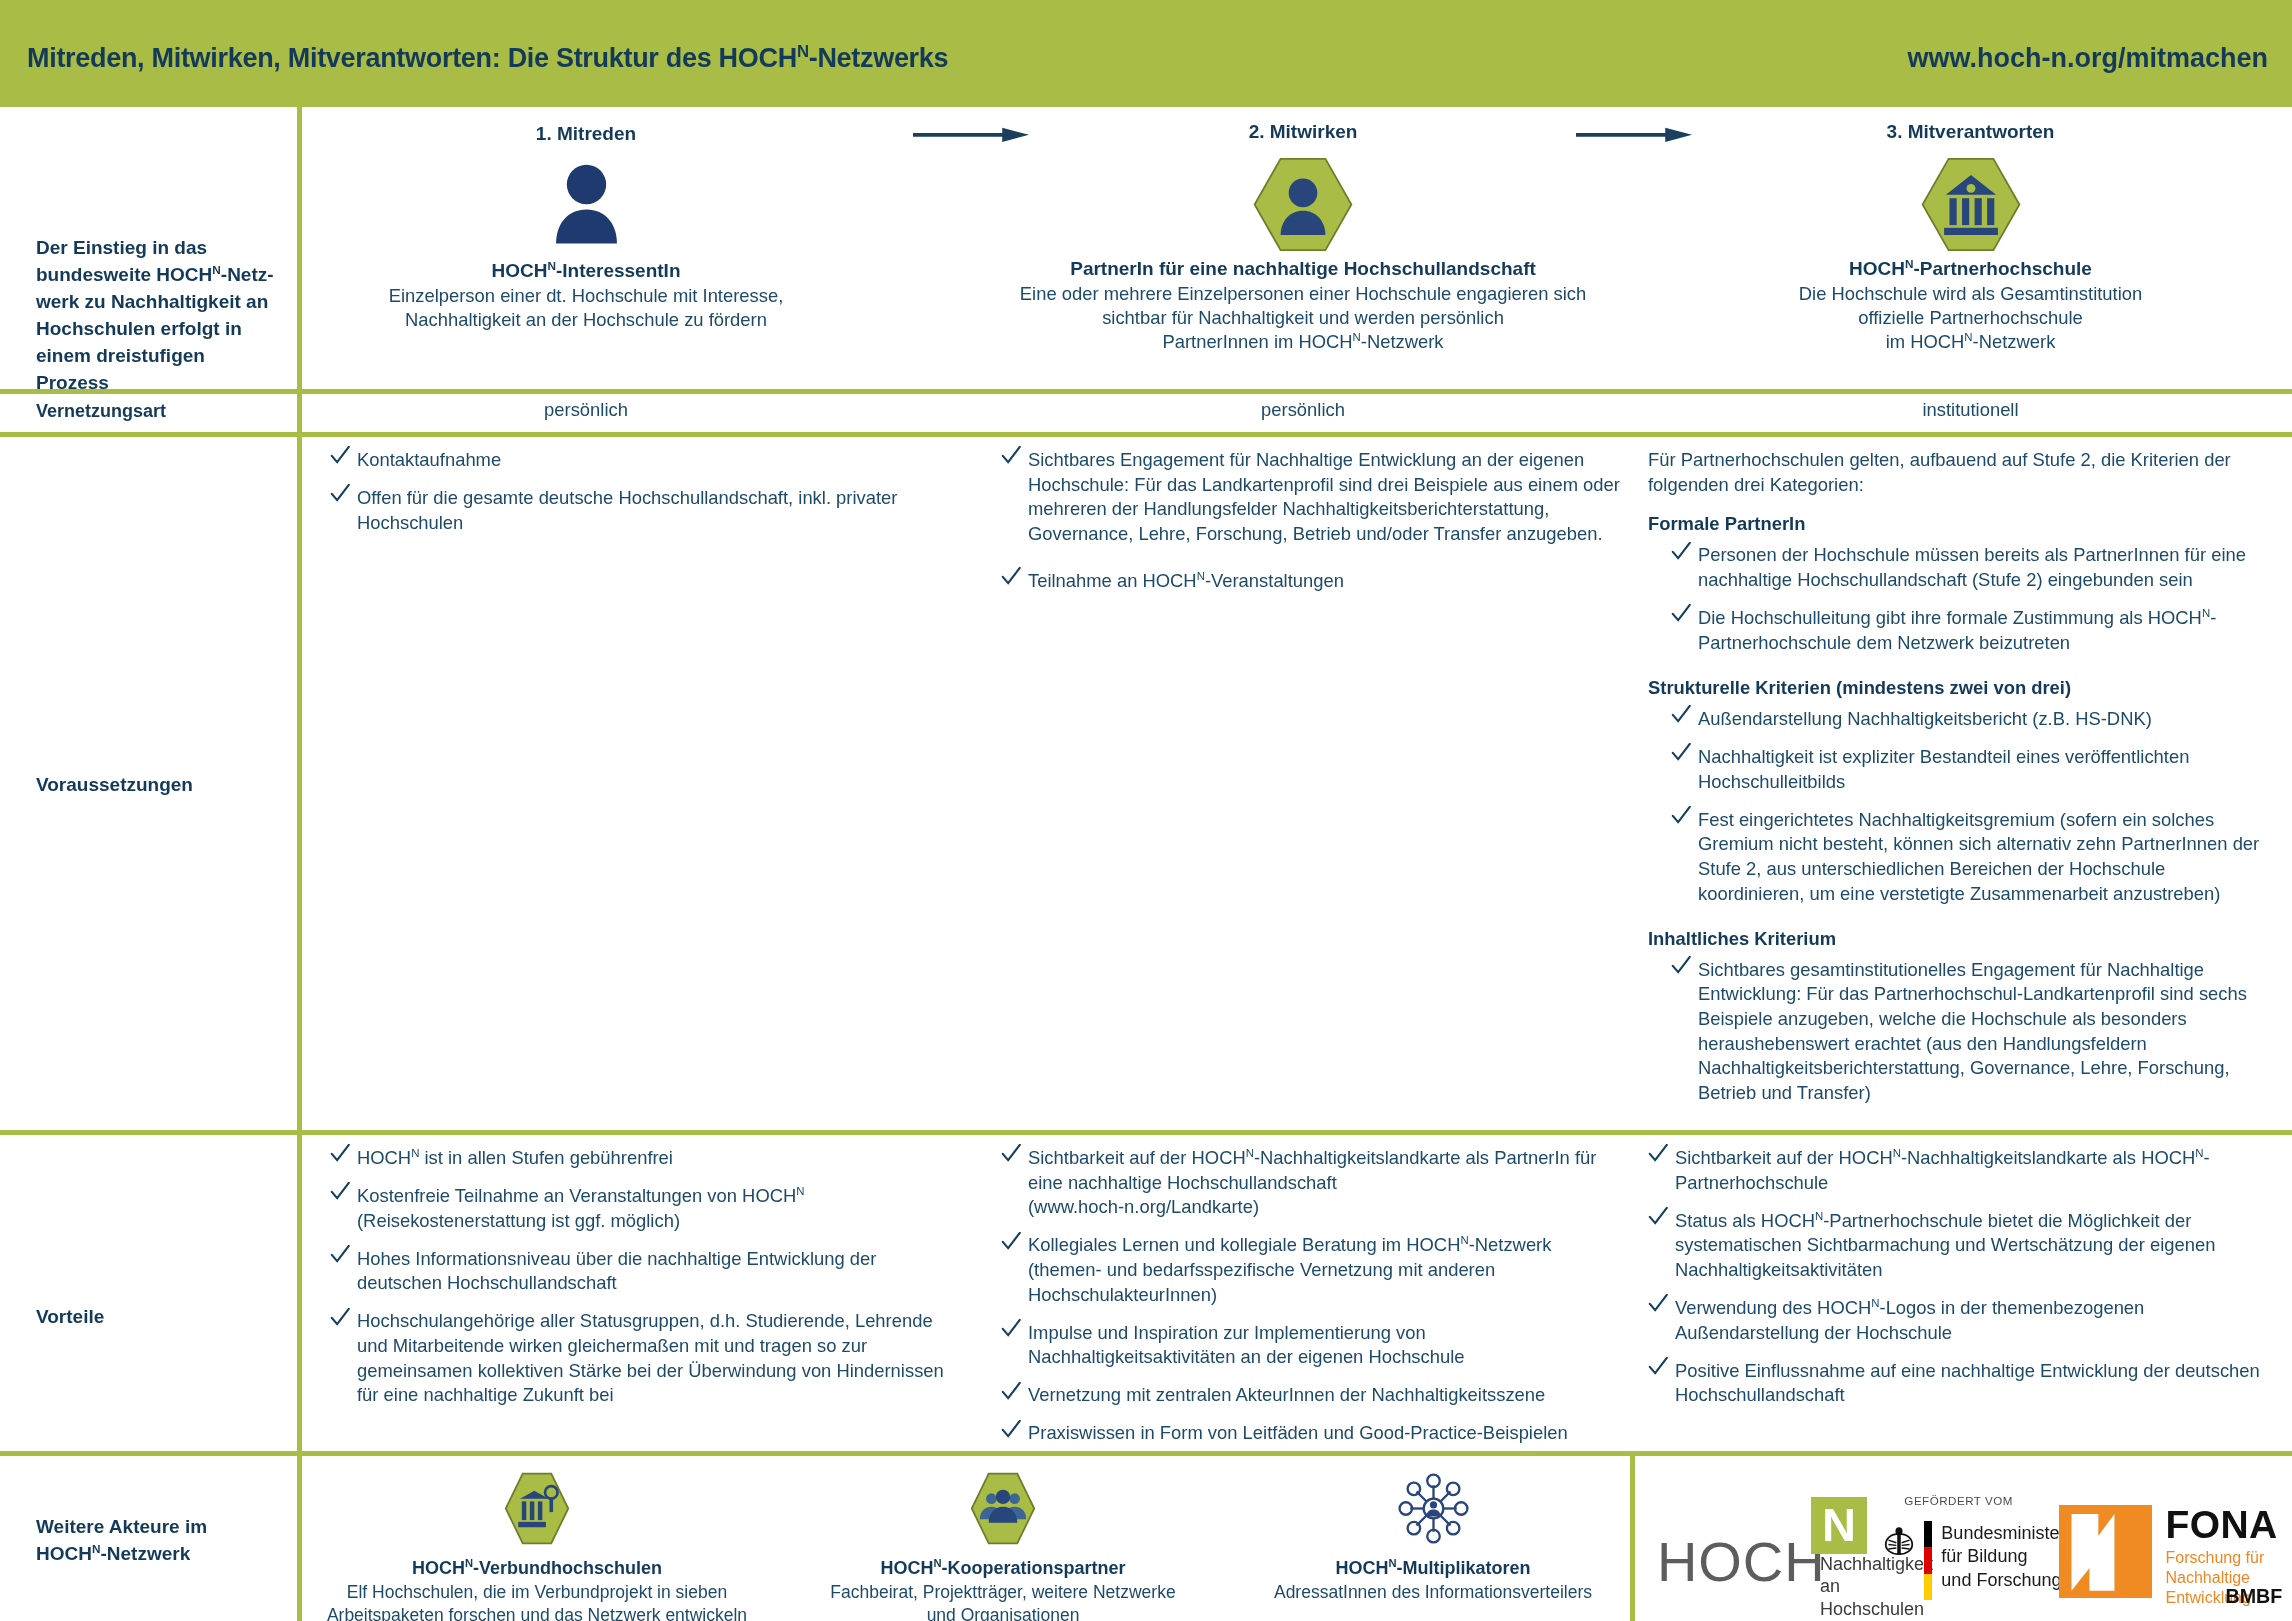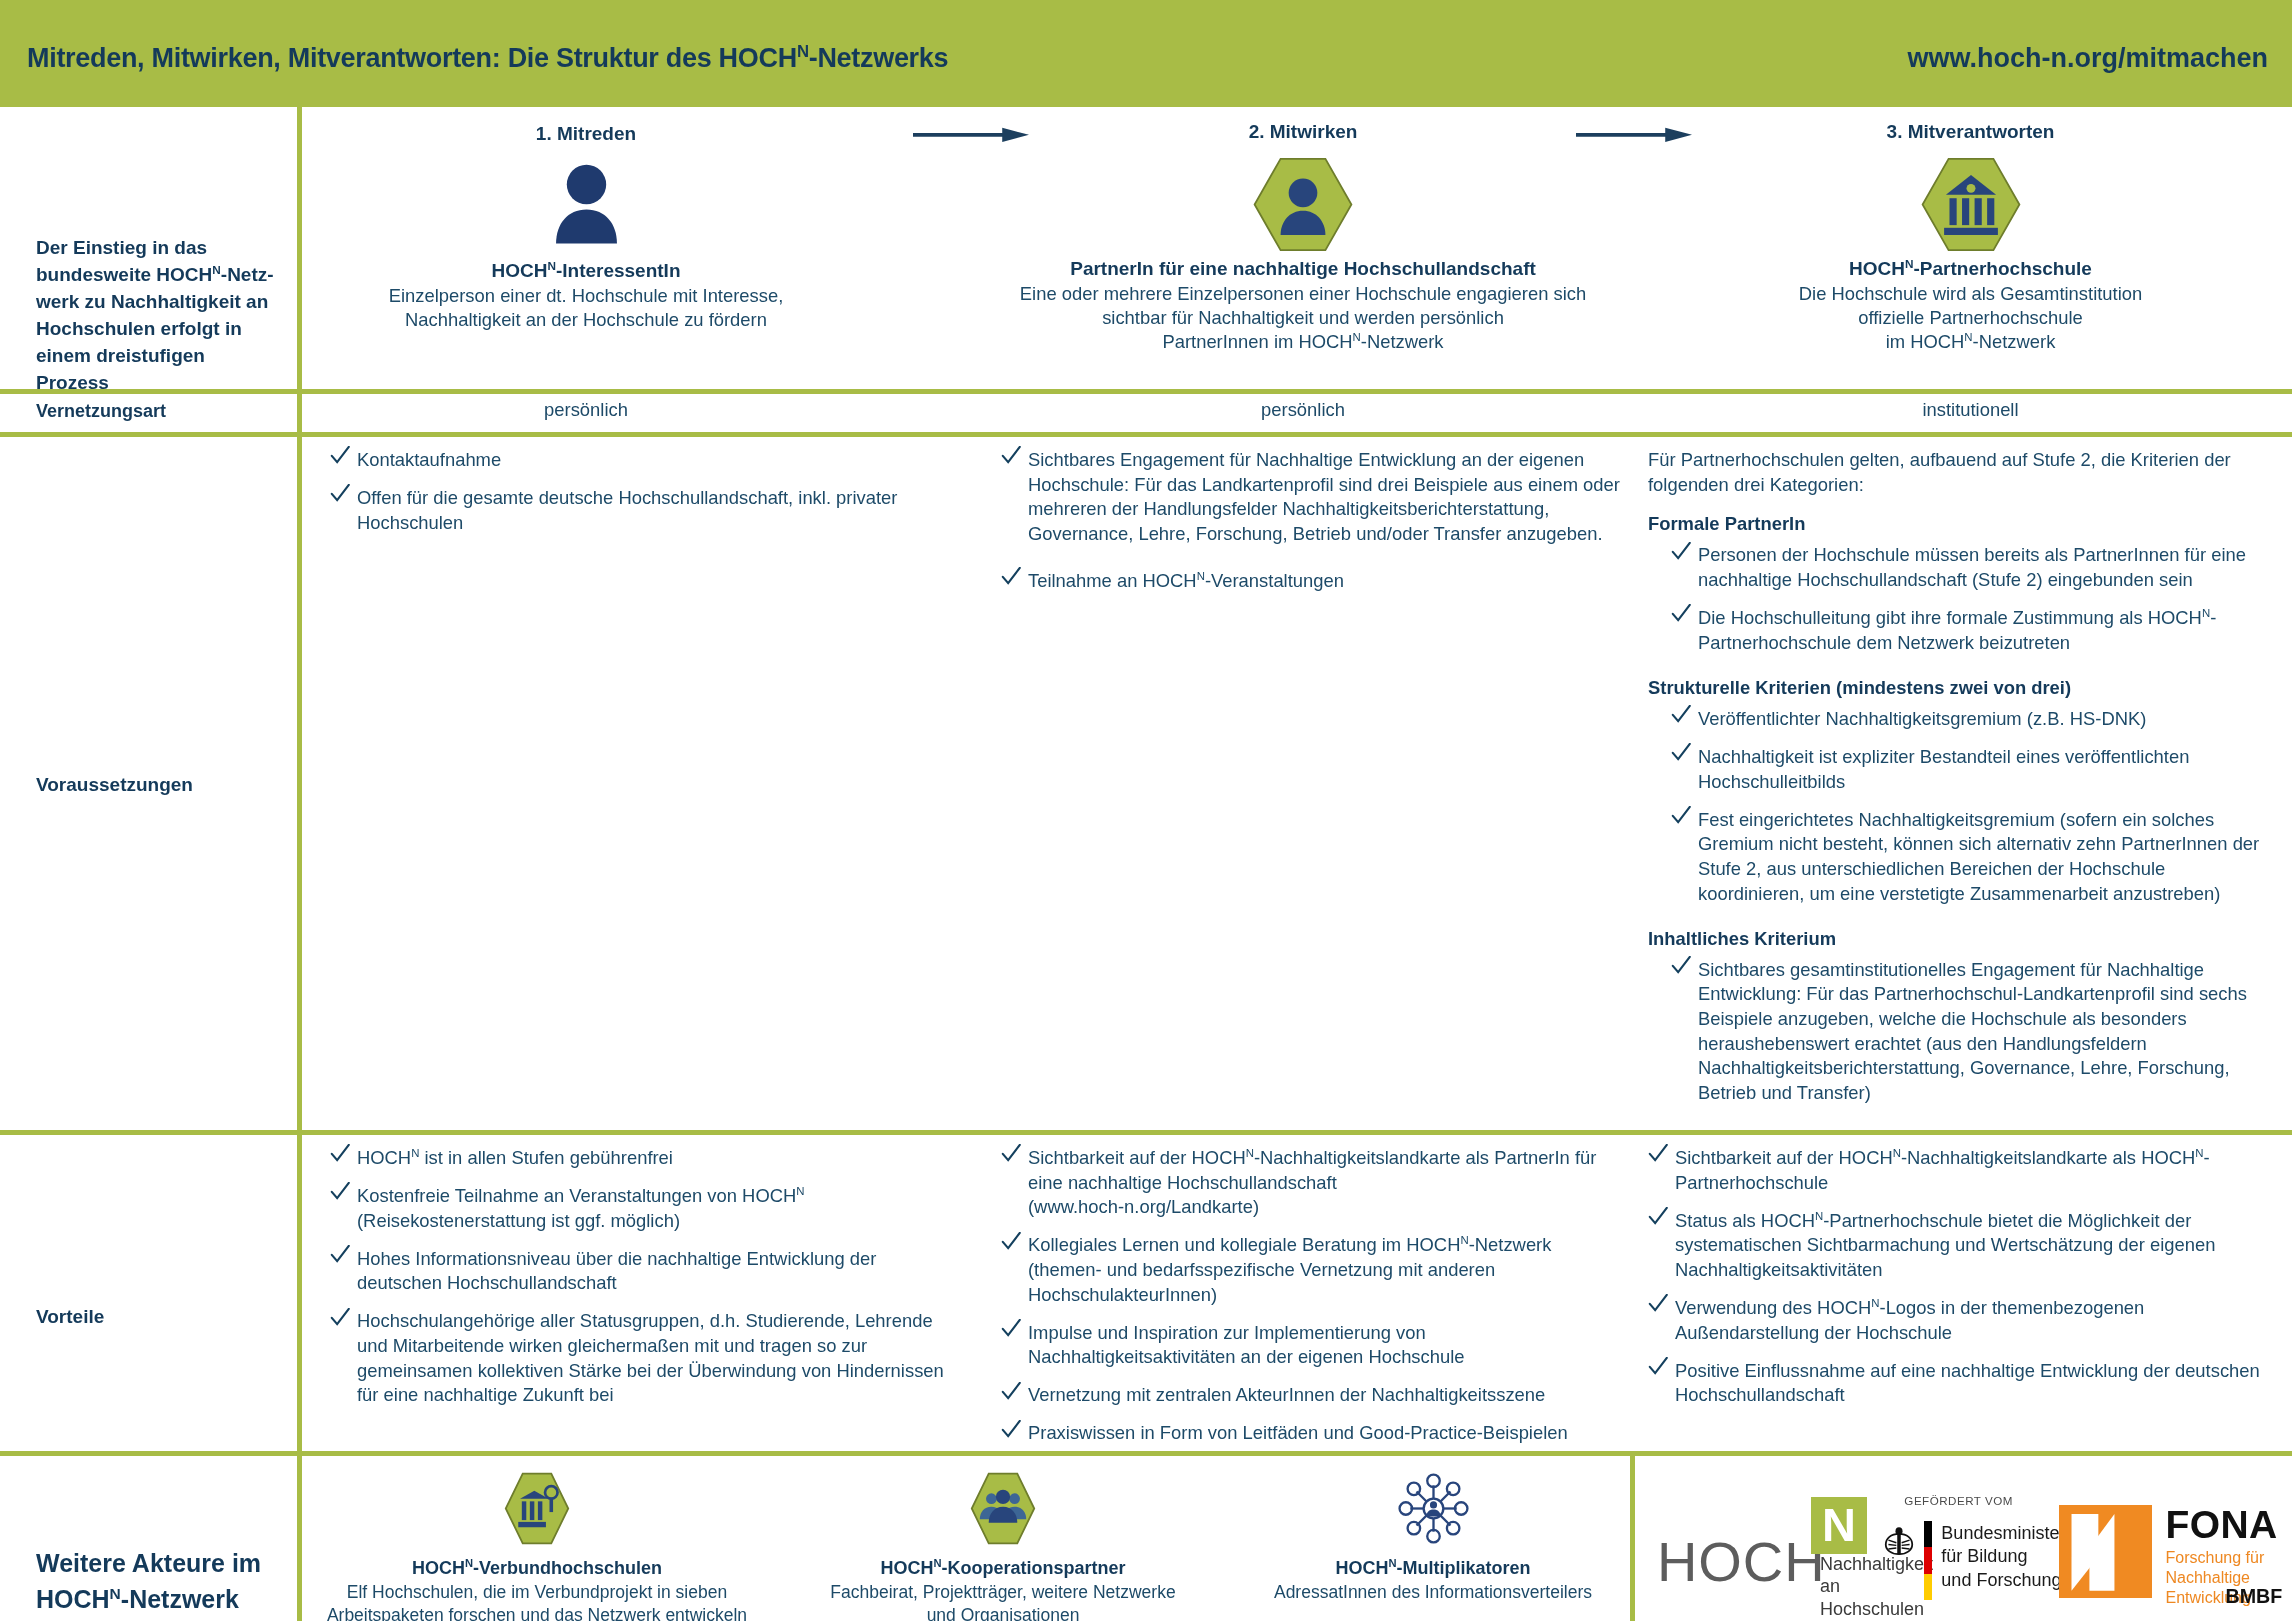--- a/index.html
+++ b/index.html
@@ -271,21 +271,21 @@
         <span>Die Hochschulleitung gibt ihre formale Zustimmung als HOCH<sup>N</sup>-Partnerhochschule dem Netzwerk beizutreten</span>
       </li>
     </ul>
 
     <p class="cat" style="margin-top:21.5px;">Strukturelle Kriterien (mindestens zwei von drei)</p>
     <ul class="checks sub">
       <li>
         <span class="tick"><svg width="19.7" height="19.7" viewBox="0 0 22 22">
               <path d="M2 11 L8 18 L21 1" stroke="#14405e" stroke-width="2.4" fill="none" stroke-linecap="round"></path>
             </svg></span>
-        <span>Veröffentlichter Nachhaltigkeitsgremium (z.B. HS-DNK)</span>
+        <span>Außendarstellung Nachhaltigkeitsbericht (z.B. HS-DNK)</span>
       </li>
       <li>
         <span class="tick"><svg width="19.7" height="19.7" viewBox="0 0 22 22">
               <path d="M2 11 L8 18 L21 1" stroke="#14405e" stroke-width="2.4" fill="none" stroke-linecap="round"></path>
             </svg></span>
         <span>Nachhaltigkeit ist expliziter Bestandteil eines veröffentlichten Hochschulleitbilds</span>
       </li>
       <li>
         <span class="tick"><svg width="19.7" height="19.7" viewBox="0 0 22 22">
               <path d="M2 11 L8 18 L21 1" stroke="#14405e" stroke-width="2.4" fill="none" stroke-linecap="round"></path>
@@ -393,21 +393,21 @@
       </li>
       <li>
         <span class="tick"><svg width="19.7" height="19.7" viewBox="0 0 22 22">
               <path d="M2 11 L8 18 L21 1" stroke="#14405e" stroke-width="2.4" fill="none" stroke-linecap="round"></path>
             </svg></span>
         <span>Positive Einflussnahme auf eine nachhaltige Entwicklung der deutschen Hochschullandschaft</span>
       </li>
     </ul>
   </div>
 
-  <div class="rowlabel" style="left:36px;top:1514px;width:240px;font-size:25px;margin-top:32px;">
+  <div class="rowlabel" style="left:36px;top:1514px;width:240px;font-size:19px;">
     <div>Weitere Akteure im</div>
     <div><span>HOCH</span><sup>N</sup><span>-Netzwerk</span></div>
   </div>
 
   <div class="actor" style="left:313px;top:1467px;width:448px;">
     <div class="hexwrap">
       <svg width="68" height="75" viewBox="0 0 76 84" aria-hidden="true">
         <polygon points="22,3 54,3 73,42 54,81 22,81 3,42" fill="#a8bc46" stroke="#6e7d2c" stroke-width="2"></polygon>
         <path d="M30 22 L46 31 L14 31 Z" fill="#28457c" transform="translate(5,0)"></path>
         <rect x="21" y="34" width="5" height="21" fill="#28457c"></rect>

